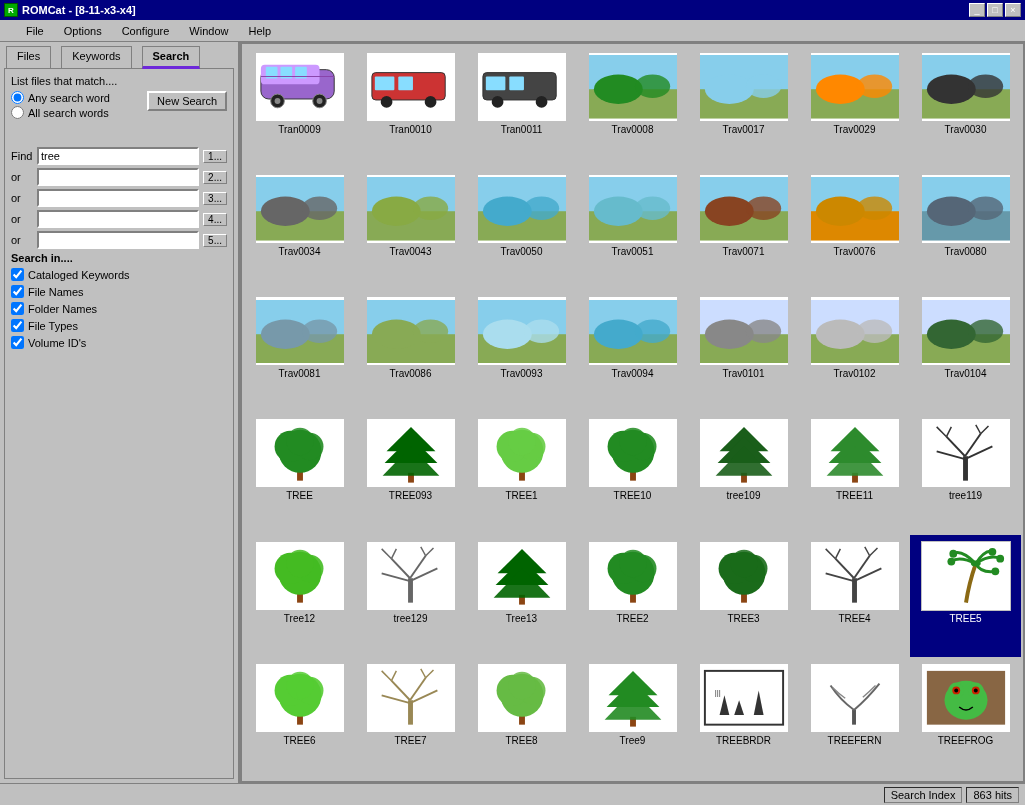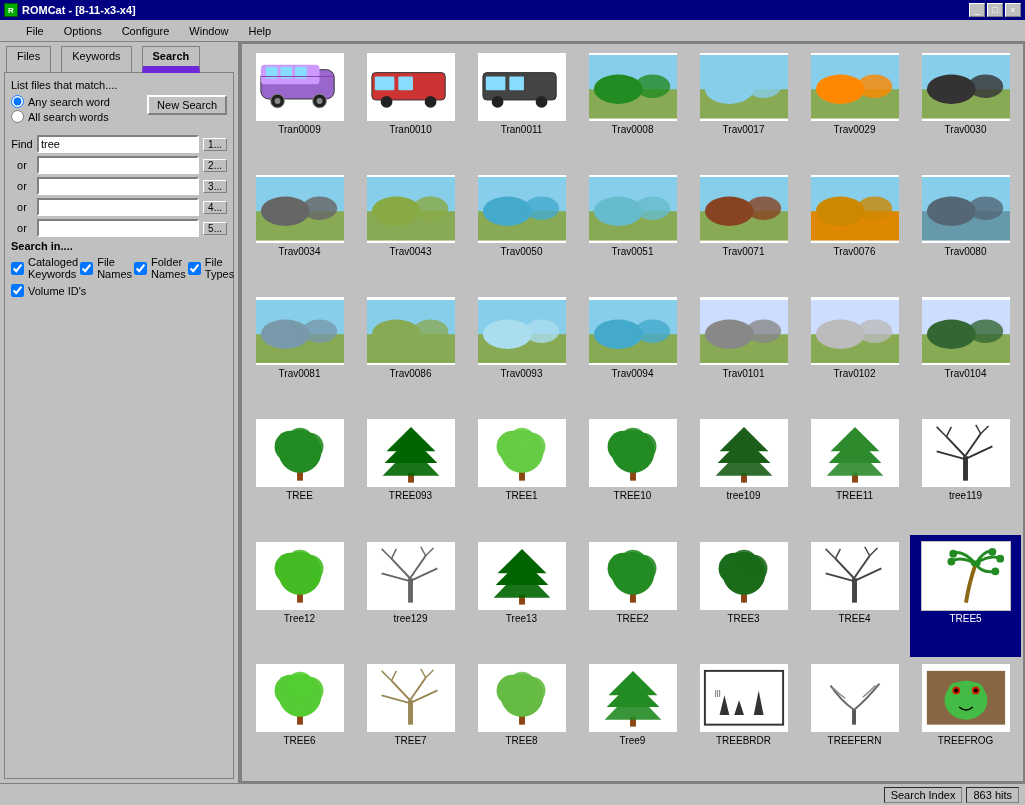--- a/index.html
+++ b/index.html
@@ -105,34 +105,34 @@
       padding: 3px 10px;
       border: 1px solid #808080;
       border-bottom: none;
       background: #c0c0c0;
       cursor: pointer;
       font-size: 11px;
       margin-right: 2px;
     }
     .tab.active {
       background: #c0c0c0;
-      border-bottom: 7px solid #6d28d9;
+      border-bottom: 3px solid #6d28d9;
       font-weight: bold;
       z-index: 1;
       padding-bottom: 4px;
     }
     .tab-content {
       border: 1px solid #808080;
       background: #c0c0c0;
       padding: 6px;
       flex: 1;
     }
     
     .search-section {
-      margin-bottom: 6px;
+      margin-bottom: 22px;
     }
     .section-label {
       font-size: 11px;
       margin-bottom: 4px;
     }
     .radio-group {
       display: flex;
       flex-direction: column;
       gap: 2px;
       margin-bottom: 6px;
@@ -157,21 +157,21 @@
     }
     .find-row {
       display: flex;
       align-items: center;
       gap: 4px;
       margin-bottom: 3px;
     }
     .find-label {
       font-size: 11px;
       width: 22px;
-      text-align: center;
+      text-align: left;
     }
     .find-input {
       flex: 1;
       border: 2px solid;
       border-top-color: #808080;
       border-left-color: #808080;
       border-bottom-color: white;
       border-right-color: white;
       font-size: 11px;
       padding: 1px 2px;
@@ -196,21 +196,21 @@
     }
     .checkbox-row {
       display: flex;
       align-items: center;
       gap: 4px;
       font-size: 11px;
       margin-bottom: 2px;
     }
     .checkbox-group {
       display: grid;
-      grid-template-columns: 1fr 1fr 1fr 1fr;
+      grid-template-columns: 1fr;
       gap: 2px;
     }
     
     .right-panel {
       flex: 1;
       background: #c0c0c0;
       overflow: hidden;
       display: flex;
       flex-direction: column;
       border: 2px inset #808080;

